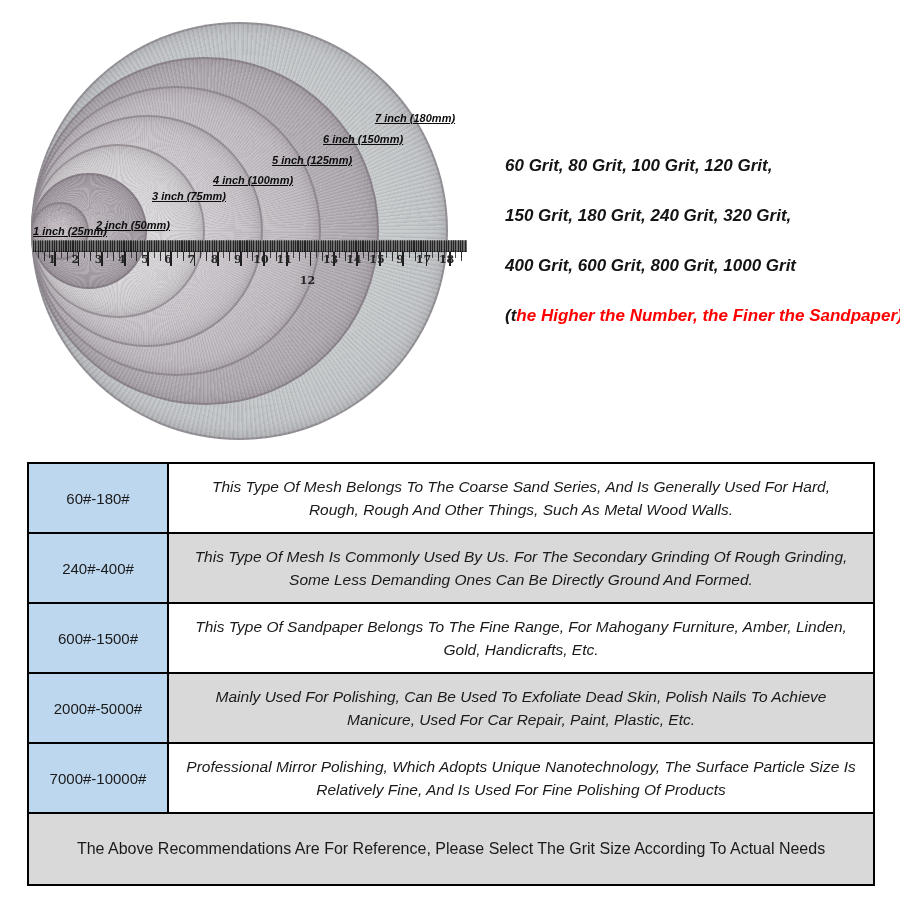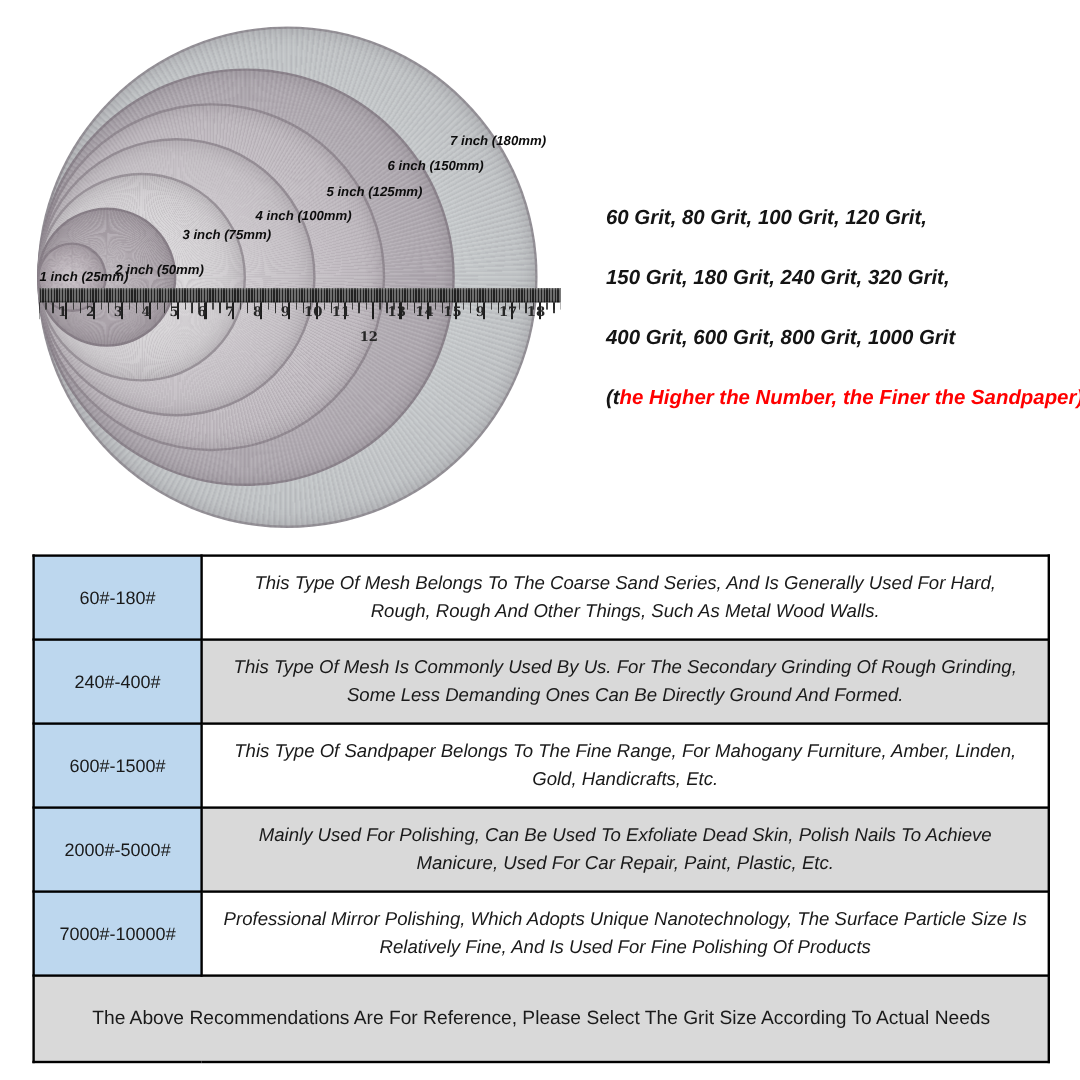--- a/index.html
+++ b/index.html
@@ -9,40 +9,40 @@
   }
   
   #disc-stack{position:absolute;left:0;top:0;width:900px;height:460px;}
   .disc{
     position:absolute;border-radius:50%;box-sizing:border-box;
     border:2px solid rgba(104,94,104,0.50);
     box-shadow:inset 0 0 14px rgba(70,60,70,0.22);
   }
   .disc-label{
     position:absolute;font:italic bold 11px "Liberation Sans",sans-serif;
-    color:#0c0c0c;white-space:nowrap;letter-spacing:0px;
+    color:#0c0c0c;white-space:nowrap;letter-spacing:0px;text-decoration:underline;
   }
   
   #ruler{position:absolute;left:33px;top:240px;width:434px;height:30px;}
   #ruler-band{
     position:absolute;left:0;top:0;width:434px;height:12px;
     background-color:#4a4a4a;
     background-image:repeating-linear-gradient(90deg,#232323 0px,#232323 1.1px,#6d6d6d 1.1px,#6d6d6d 2.32px);
     box-shadow:inset 0 1px 1px rgba(255,255,255,0.25), inset 0 -1px 1px rgba(0,0,0,0.4);
   }
   .tick-layer{position:absolute;left:0;top:12px;width:434px;}
   #ticks-quarter{height:6px;background:repeating-linear-gradient(90deg,transparent 0px,transparent 4.8px,rgba(45,45,45,0.85) 4.8px,rgba(45,45,45,0.85) 5.8px);}
   #ticks-half{height:9px;background:repeating-linear-gradient(90deg,transparent 0px,transparent 10.5px,rgba(38,38,38,0.9) 10.5px,rgba(38,38,38,0.9) 11.6px);}
   #ticks-cm{height:14px;background:repeating-linear-gradient(90deg,transparent 0px,transparent 21.4px,#1d1d1d 21.4px,#1d1d1d 23.2px);}
   .ruler-num{
     position:absolute;top:13px;width:16px;text-align:center;
     font:bold 11px "DejaVu Serif",serif;color:#262626;
   }
   
-  #grit-info{position:absolute;left:505px;top:155px;width:395px;margin-top:16px;}
+  #grit-info{position:absolute;left:505px;top:155px;width:395px;}
   .grit-line{
     margin:0 0 29px 0;font:italic bold 17px/21px "Liberation Sans",sans-serif;
     color:#141414;white-space:nowrap;
   }
   #grit-note{
     margin:0;font:italic bold 17px/21px "Liberation Sans",sans-serif;white-space:nowrap;
   }
   #grit-note::first-letter{color:#141414;}
   
   #grit-table{

